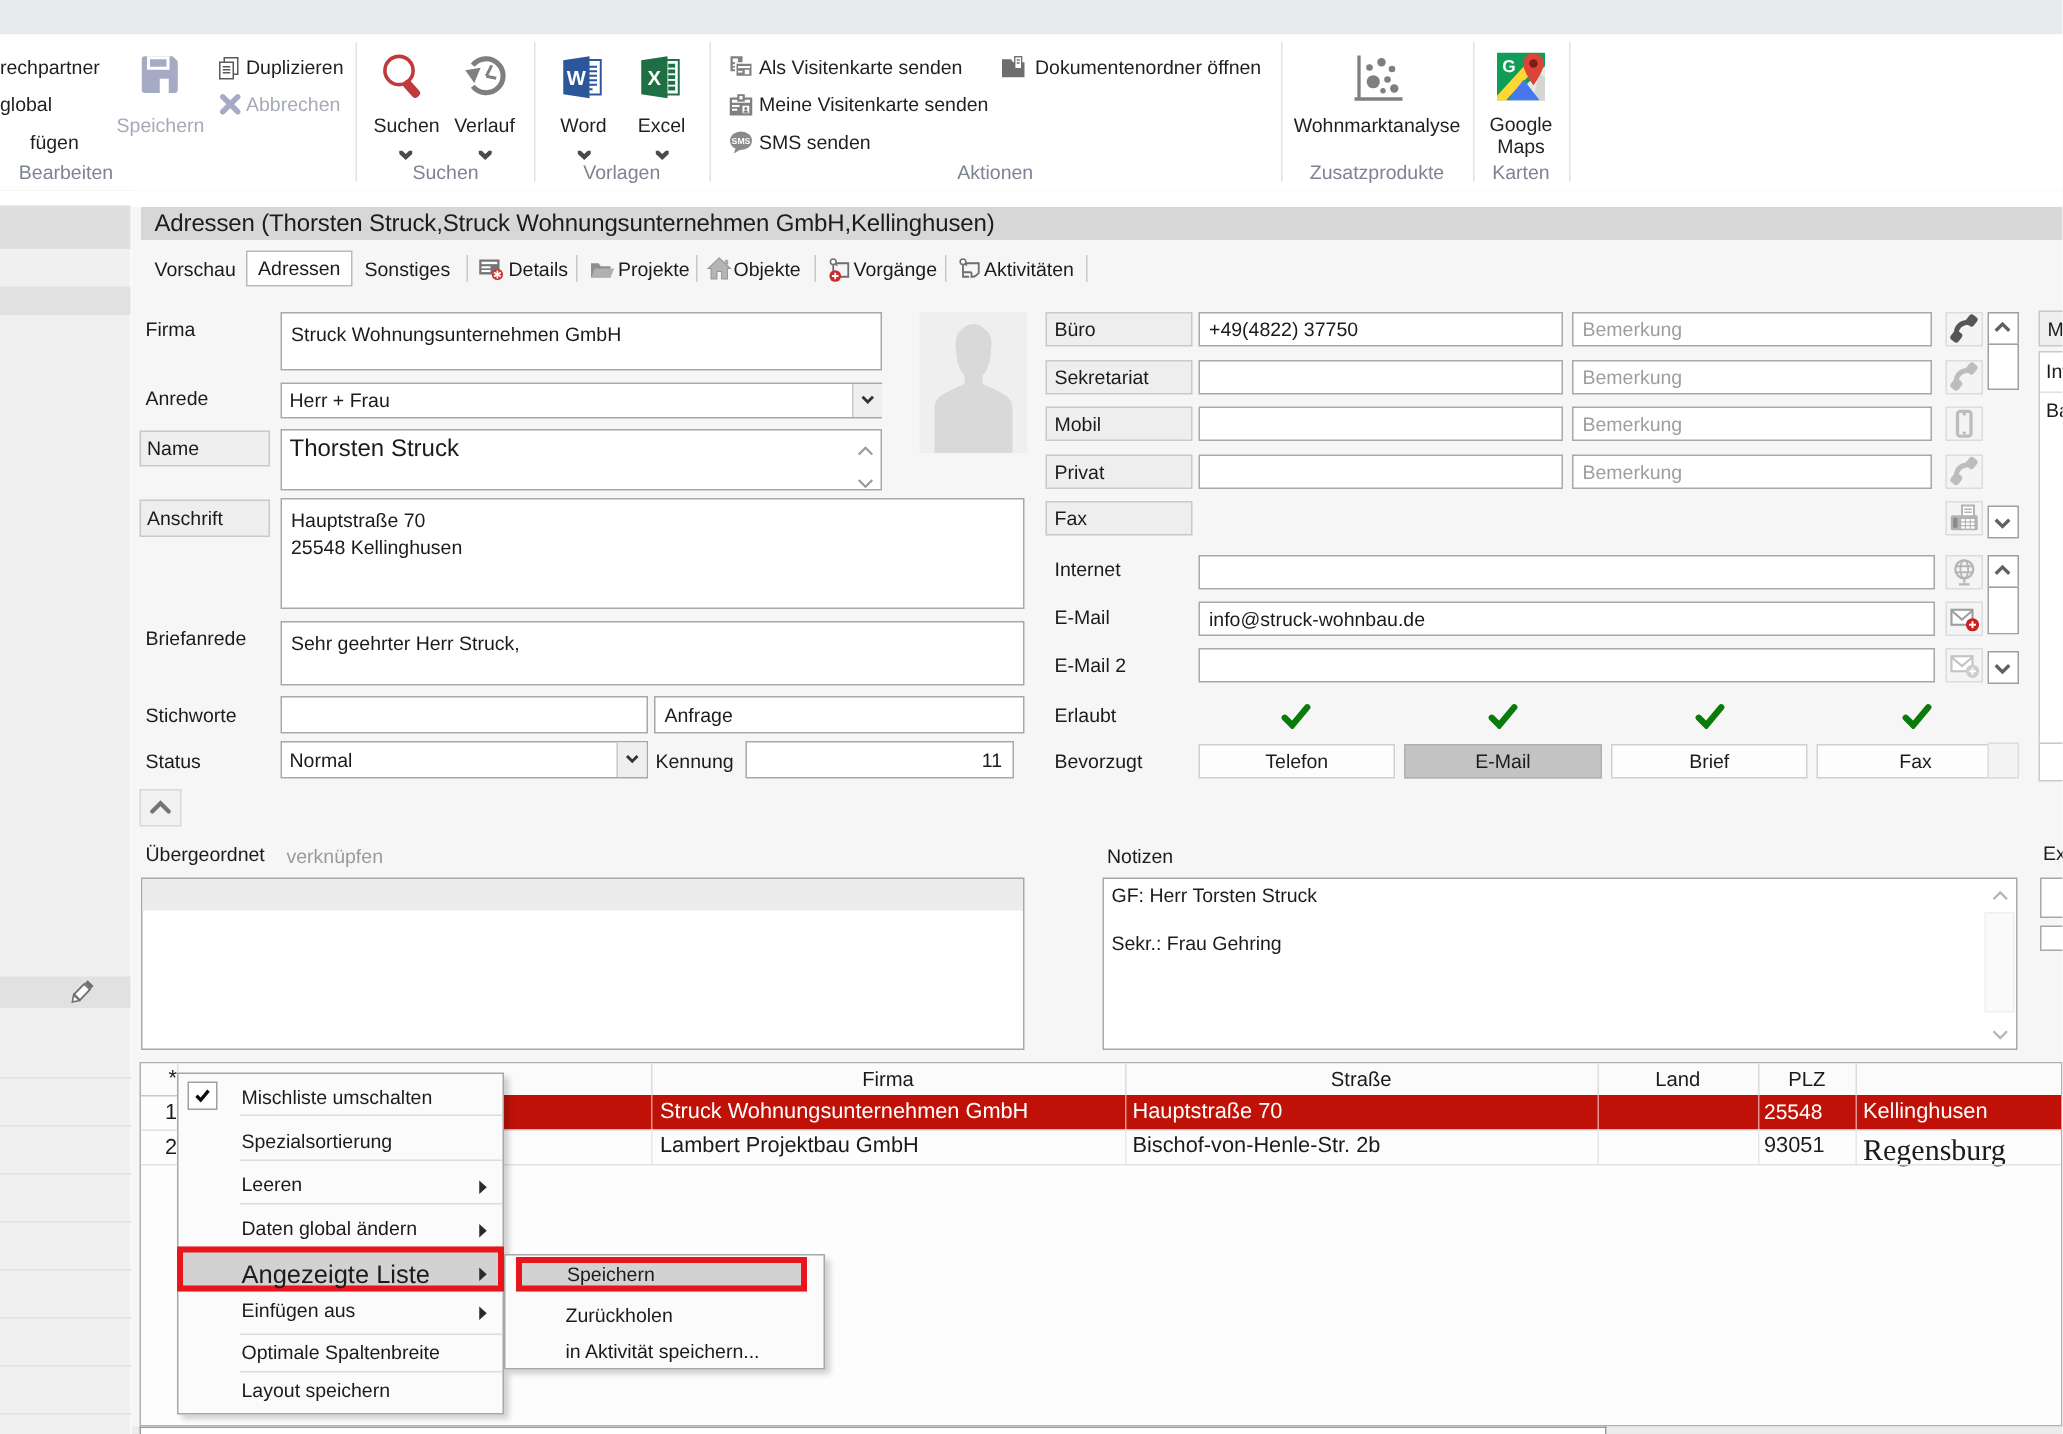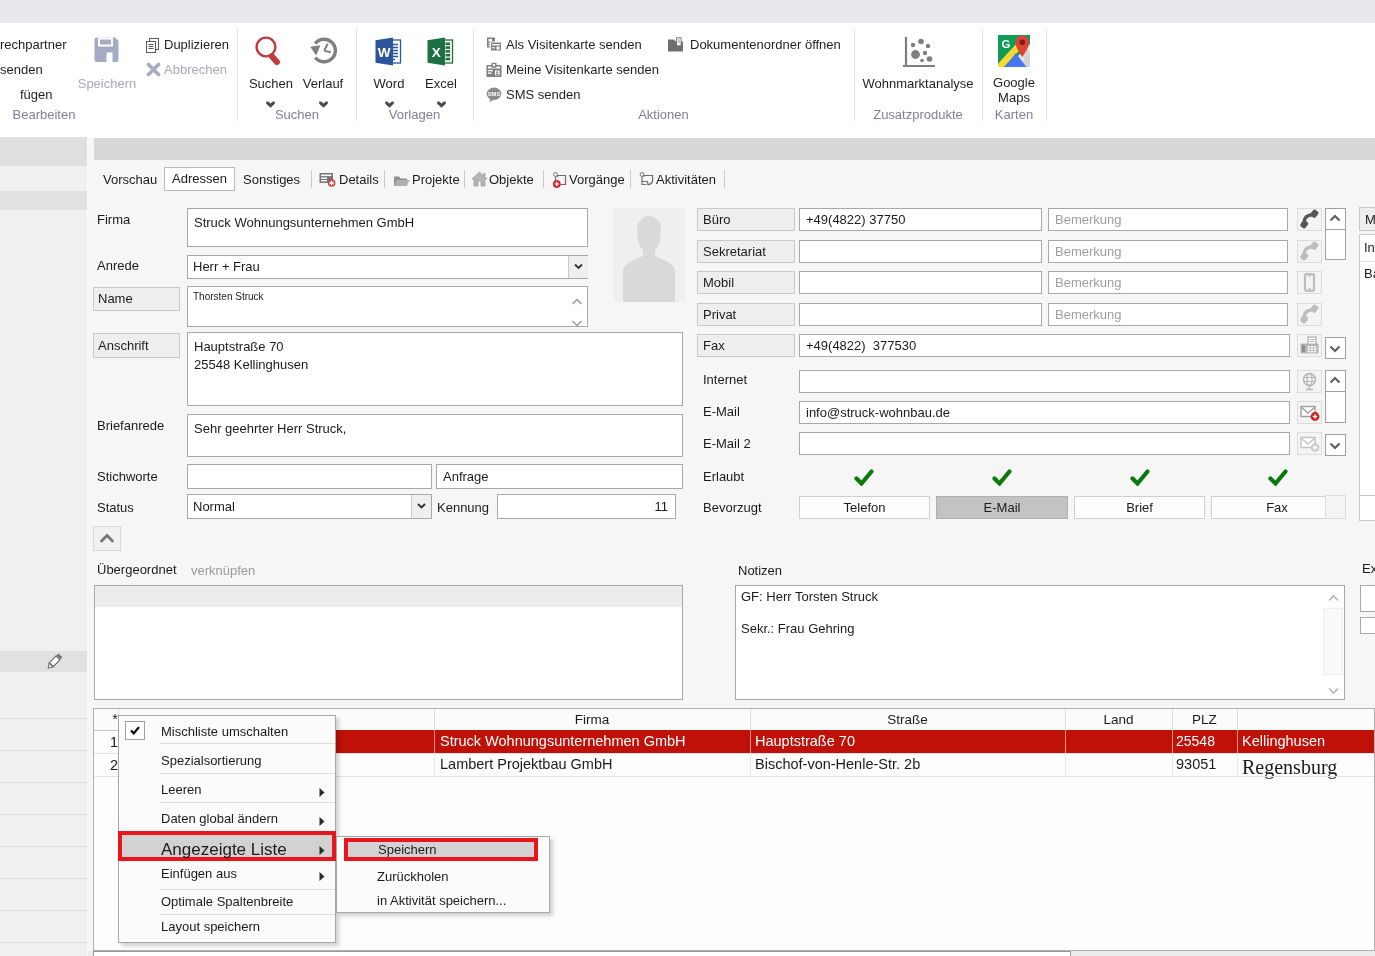--- a/index.html
+++ b/index.html
@@ -19,21 +19,21 @@
   .sbtn{width:21px;background:#fff;border:1px solid #9f9f9f;box-sizing:border-box;}
 </style>
 </head>
 <body>
 <div id="stage">
 
   <div class="abs" style="left:0;top:0;width:1375px;height:23px;background:#e8e9ed;"></div>
   <div class="abs" style="left:0;top:23px;width:1375px;height:104px;background:#ffffff;border-bottom:1px solid #d7d7d7;"></div>
 
   <div class="abs ritem" style="left:0;top:37px;">rechpartner</div>
-  <div class="abs ritem" style="left:0;top:62px;">senden</div>
+  <div class="abs ritem" style="left:0;top:62px;">global</div>
   <div class="abs ritem" style="left:0;top:87px;margin-left:20px;">fügen</div>
   <div class="abs glabel" style="left:0;top:107px;width:88px;">Bearbeiten</div>
 
   <div class="abs" style="left:93px;top:36px;width:27px;height:27px;">
     <svg width="27" height="27" viewBox="0 0 27 27">
       <path fill="#a6abc5" d="M1.5 3.5 a2 2 0 0 1 2-2 h18.6 l3.4 3.4 V24 a2 2 0 0 1-2 2 H3.5 a2 2 0 0 1-2-2 z"></path>
       <path fill="#fff" d="M5 1.5h15v9H5z"></path>
       <path fill="#a6abc5" d="M7 3.5h11v5H7z"></path>
       <rect x="13.5" y="16.5" width="6" height="9.5" fill="#fff"></rect>
     </svg>
@@ -218,20 +218,21 @@
     <svg width="19" height="19" viewBox="0 0 19 19">
       <g transform="rotate(44 9.5 9.5)">
         <rect x="6.8" y="1" width="5.4" height="2.8" fill="#6f6f6f"></rect>
         <rect x="6.8" y="4.4" width="5.4" height="9.6" fill="#fff" stroke="#6f6f6f" stroke-width="1.2"></rect>
         <path d="M6.8 14.5h5.4L9.5 18.5z" fill="#fff" stroke="#6f6f6f" stroke-width="1.1"></path>
       </g>
     </svg>
   </div>
 
   <div class="abs" style="left:94px;top:138px;width:1281px;height:22px;background:#d7d7d7;"></div>
+  <div class="abs" style="left:103px;top:141px;font-size:16px;color:#1c1c1c;letter-spacing:-0.1px;">Adressen (Thorsten Struck,Struck Wohnungsunternehmen GmbH,Kellinghusen)</div>
 
   <div class="abs" style="left:103px;top:172px;font-size:13px;">Vorschau</div>
   <div class="abs" style="left:164px;top:167px;width:69px;height:22px;background:#fff;border:1px solid #b9b9b9;text-align:center;font-size:13px;line-height:22px;">Adressen</div>
   <div class="abs" style="left:243px;top:172px;font-size:13px;">Sonstiges</div>
   <div class="abs" style="left:311px;top:170px;width:1px;height:18px;background:#c9c9c9;"></div>
   <div class="abs" style="left:319px;top:172px;">
     <svg width="17" height="15" viewBox="0 0 17 15">
       <rect x="0.5" y="1" width="13.5" height="10" fill="#757575"></rect>
       <rect x="2" y="2.5" width="10.5" height="1.6" fill="#fff"></rect>
       <rect x="2" y="5.5" width="6" height="1.4" fill="#fff"></rect>
@@ -287,21 +288,21 @@
   <div class="abs inp" style="left:187px;top:255px;width:401px;height:24px;box-sizing:border-box;"></div>
   <div class="abs" style="left:193px;top:259px;font-size:13px;">Herr + Frau</div>
   <div class="abs" style="left:568px;top:256px;width:20px;height:22px;background:#efefef;border-left:1px solid #c9c9c9;box-sizing:border-box;">
     <svg width="19" height="20" viewBox="0 0 19 20">
         <path d="M6 8.5l3.5 3.5L13 8.5" fill="none" stroke="#333" stroke-width="1.9"></path>
       </svg>
   </div>
 
   <div class="abs blabel" style="left:93px;top:287px;width:87px;height:24px;box-sizing:border-box;"><span style="position:relative;left:4px;top:3px;">Name</span></div>
   <div class="abs inp" style="left:187px;top:286px;width:401px;height:41px;box-sizing:border-box;"></div>
-  <div class="abs" style="left:193px;top:291px;font-size:10px;">Thorsten Struck</div>
+  <div class="abs" style="left:193px;top:291px;font-size:16px;">Thorsten Struck</div>
   <div class="abs" style="left:570px;top:292px;"><svg width="14" height="8" viewBox="0 0 14 8">
         <path d="M2.5 6L7 1.5 11.5 6" fill="none" stroke="#9a9a9a" stroke-width="1.5"></path>
       </svg></div>
   <div class="abs" style="left:570px;top:313px;"><svg width="14" height="8" viewBox="0 0 14 8">
         <path d="M2.5 2L7 6.5 11.5 2" fill="none" stroke="#9a9a9a" stroke-width="1.5"></path>
       </svg></div>
 
   <div class="abs blabel" style="left:93px;top:333px;width:87px;height:25px;box-sizing:border-box;"><span style="position:relative;left:4px;top:4px;">Anschrift</span></div>
   <div class="abs inp" style="left:187px;top:332px;width:496px;height:74px;box-sizing:border-box;padding:5px 0 0 6px;line-height:18px;">Hauptstraße 70<br>25548 Kellinghusen</div>
 
@@ -338,21 +339,20 @@
   <div class="abs blabel" style="left:697px;top:208px;width:98px;height:23px;box-sizing:border-box;"><span style="position:relative;left:5px;top:3px;">Büro</span></div>
   <div class="abs blabel" style="left:697px;top:240px;width:98px;height:23px;box-sizing:border-box;"><span style="position:relative;left:5px;top:3px;">Sekretariat</span></div>
   <div class="abs blabel" style="left:697px;top:271px;width:98px;height:23px;box-sizing:border-box;"><span style="position:relative;left:5px;top:3px;">Mobil</span></div>
   <div class="abs blabel" style="left:697px;top:303px;width:98px;height:23px;box-sizing:border-box;"><span style="position:relative;left:5px;top:3px;">Privat</span></div>
   <div class="abs blabel" style="left:697px;top:334px;width:98px;height:23px;box-sizing:border-box;"><span style="position:relative;left:5px;top:3px;">Fax</span></div>
 
   <div class="abs inp" style="left:799px;top:208px;width:243px;height:23px;box-sizing:border-box;padding:3px 0 0 6px;">+49(4822) 37750</div>
   <div class="abs inp" style="left:799px;top:240px;width:243px;height:23px;box-sizing:border-box;"></div>
   <div class="abs inp" style="left:799px;top:271px;width:243px;height:23px;box-sizing:border-box;"></div>
   <div class="abs inp" style="left:799px;top:303px;width:243px;height:23px;box-sizing:border-box;"></div>
-  <div class="abs inp" style="left:799px;top:334px;width:491px;height:23px;box-sizing:border-box;padding:3px 0 0 6px;">+49(4822)&nbsp; 377530</div>
 
   <div class="abs inp" style="left:1048px;top:208px;width:240px;height:23px;box-sizing:border-box;padding:3px 0 0 6px;color:#9e9e9e;">Bemerkung</div>
   <div class="abs inp" style="left:1048px;top:240px;width:240px;height:23px;box-sizing:border-box;padding:3px 0 0 6px;color:#9e9e9e;">Bemerkung</div>
   <div class="abs inp" style="left:1048px;top:271px;width:240px;height:23px;box-sizing:border-box;padding:3px 0 0 6px;color:#9e9e9e;">Bemerkung</div>
   <div class="abs inp" style="left:1048px;top:303px;width:240px;height:23px;box-sizing:border-box;padding:3px 0 0 6px;color:#9e9e9e;">Bemerkung</div>
 
   <div class="abs ilabel" style="left:703px;top:372px;">Internet</div>
   <div class="abs inp" style="left:799px;top:370px;width:491px;height:23px;box-sizing:border-box;"></div>
   <div class="abs ilabel" style="left:703px;top:404px;">E-Mail</div>
   <div class="abs inp" style="left:799px;top:401px;width:491px;height:23px;box-sizing:border-box;padding:3px 0 0 6px;">info@struck-wohnbau.de</div>

